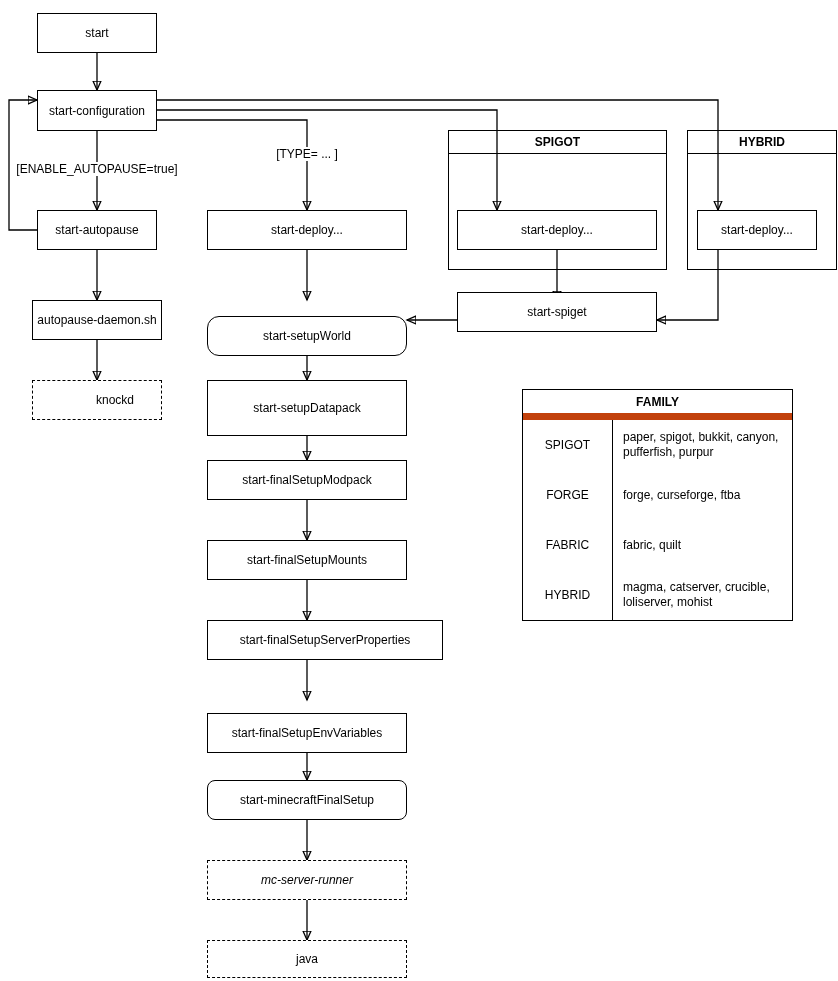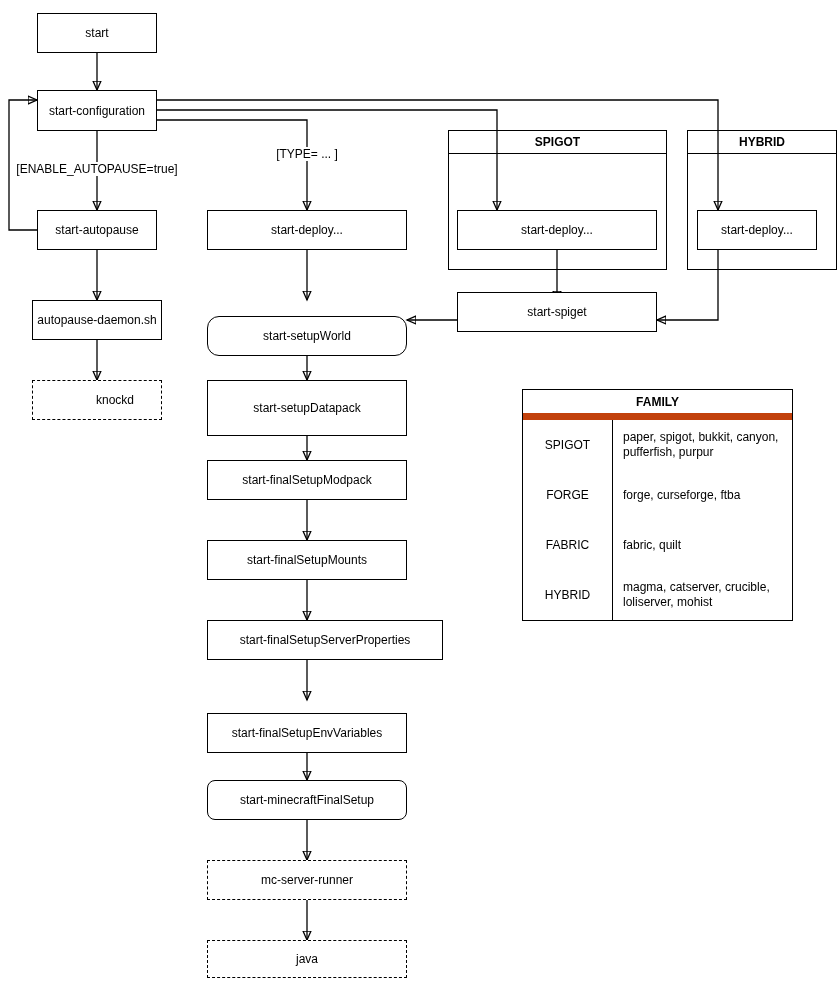--- a/index.html
+++ b/index.html
@@ -63,21 +63,21 @@
   #n-daemon       { left: 32px;  top: 300px; width: 130px; height: 40px; }
   #n-knockd       { left: 32px;  top: 380px; width: 130px; height: 40px; padding-left: 36px; }
   #n-deploy       { left: 207px; top: 210px; width: 200px; height: 40px; }
   #n-setupworld   { left: 207px; top: 316px; width: 200px; height: 40px; border-radius: 12px; }
   #n-datapack     { left: 207px; top: 380px; width: 200px; height: 56px; }
   #n-modpack      { left: 207px; top: 460px; width: 200px; height: 40px; }
   #n-mounts       { left: 207px; top: 540px; width: 200px; height: 40px; }
   #n-serverprops  { left: 207px; top: 620px; width: 236px; height: 40px; }
   #n-envvars      { left: 207px; top: 700px; width: 200px; height: 40px; margin-top: 13px; }
   #n-mcfinal      { left: 207px; top: 780px; width: 200px; height: 40px; border-radius: 8px; }
-  #n-runner       { left: 207px; top: 860px; width: 200px; height: 40px; }
+  #n-runner       { left: 207px; top: 860px; width: 200px; height: 40px; font-style: italic; }
   #n-java         { left: 207px; top: 940px; width: 200px; height: 38px; }
   #n-spigotdeploy { left: 457px; top: 210px; width: 200px; height: 40px; }
   #n-hybriddeploy { left: 697px; top: 210px; width: 120px; height: 40px; }
   #n-spiget       { left: 457px; top: 292px; width: 200px; height: 40px; }
   #g-spigot       { left: 448px; top: 130px; width: 219px; height: 140px; }
   #g-hybrid       { left: 687px; top: 130px; width: 150px; height: 140px; }
   #lbl-autopause  { left: 97px;  top: 169px; }
   #lbl-type       { left: 307px; top: 154px; }
   
   #family-table {

